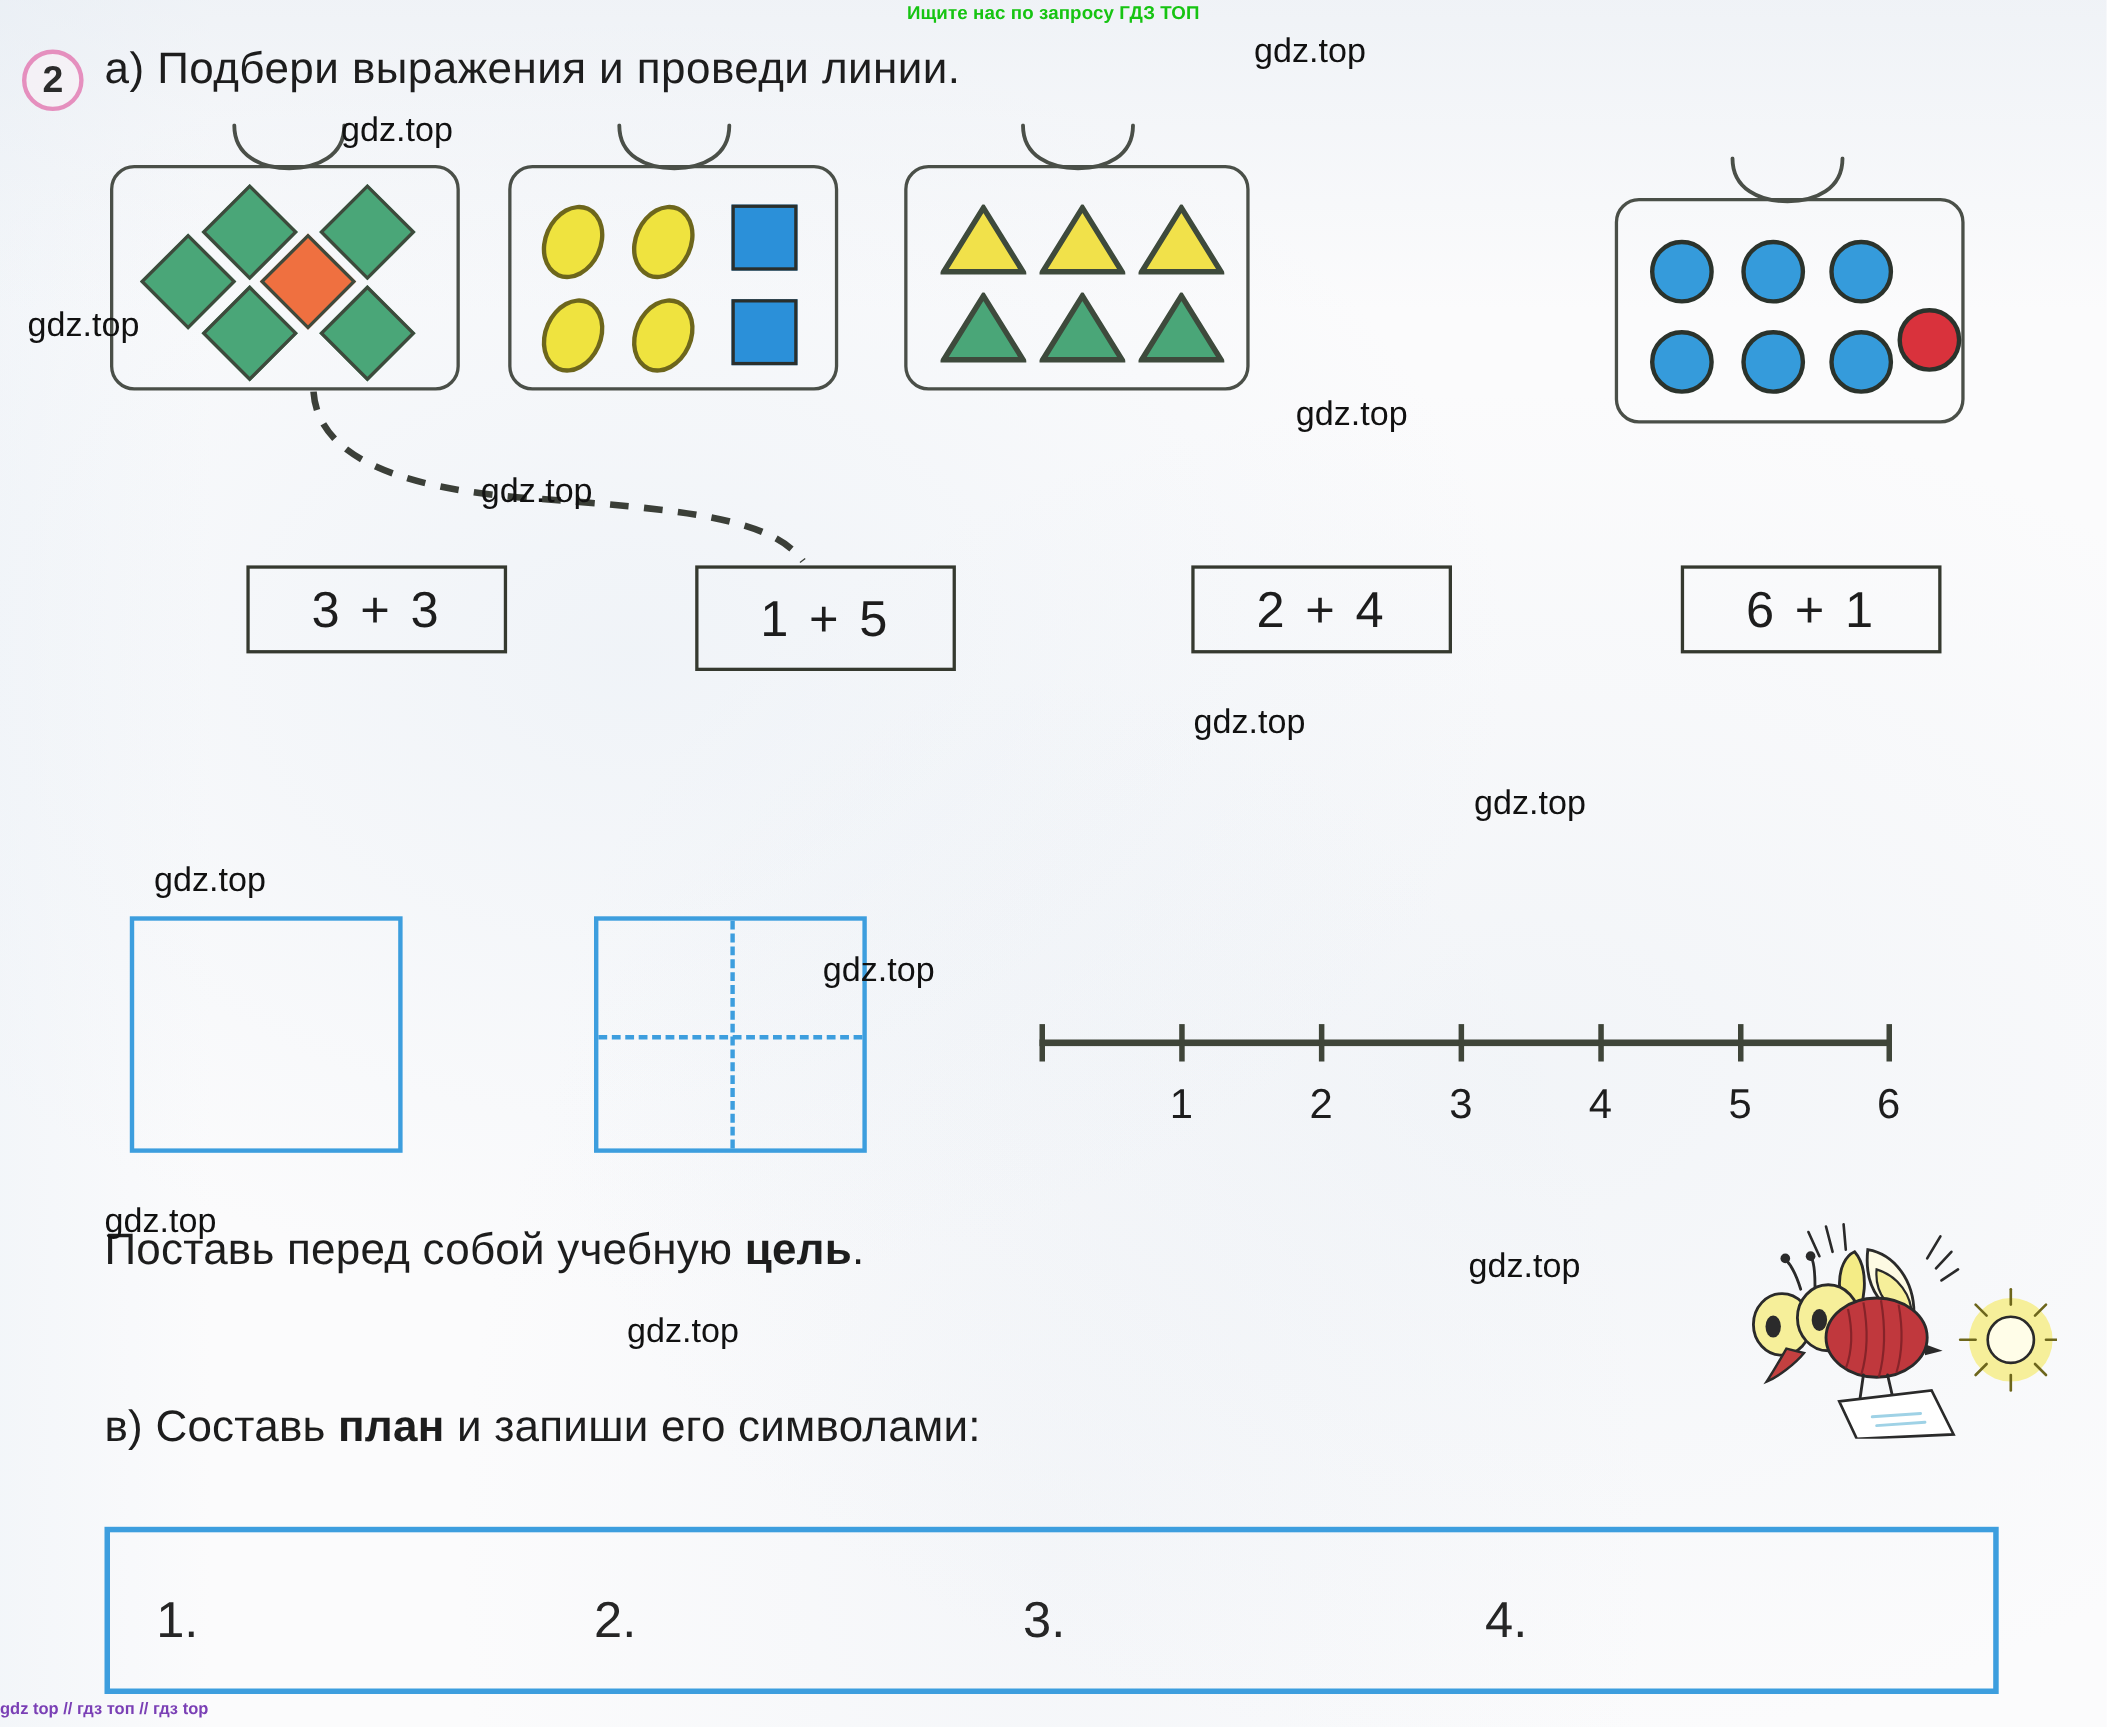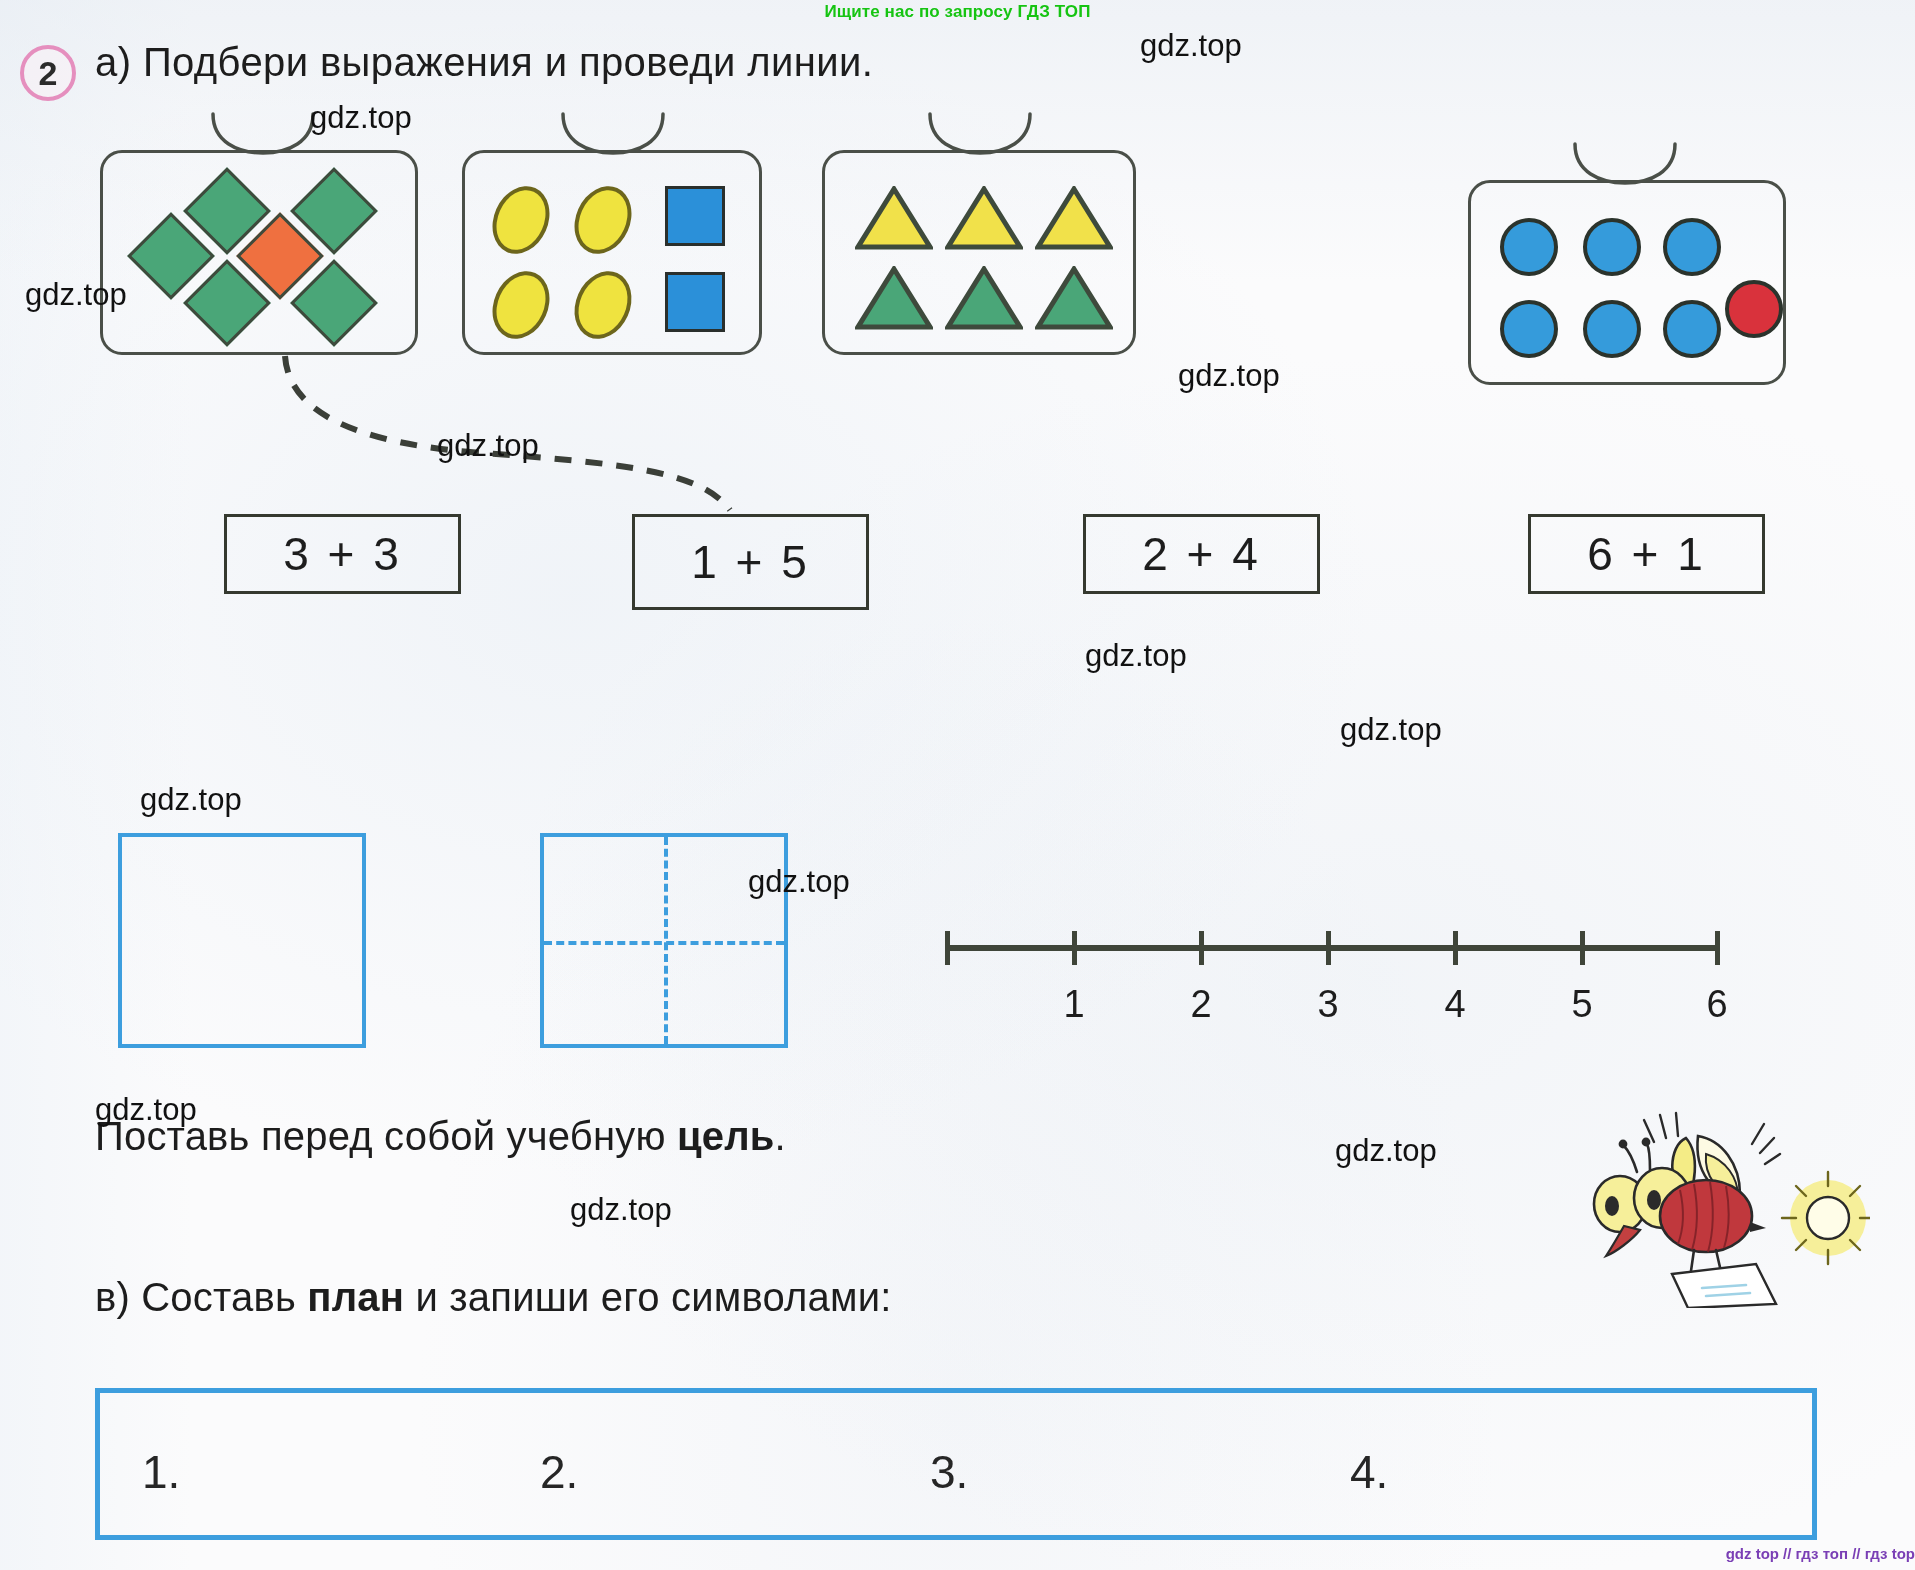--- a/index.html
+++ b/index.html
@@ -32,21 +32,21 @@
     position: absolute; top: 2px; left: 0; width: 100%;
     text-align: center;
     color: #16c412;
     font-size: 17px;
     font-weight: bold;
     font-family: "Liberation Sans", sans-serif;
     letter-spacing: 0.1px;
   }
   .promo-bottom {
     position: absolute; bottom: 8px; left: 0; width: 100%;
-    text-align: right;
+    text-align: left;
     color: #7a3fb5;
     font-size: 15px;
     font-weight: bold;
   }
 
   
   .wm {
     position: absolute;
     color: #111;
     font-family: "Liberation Sans", sans-serif;

